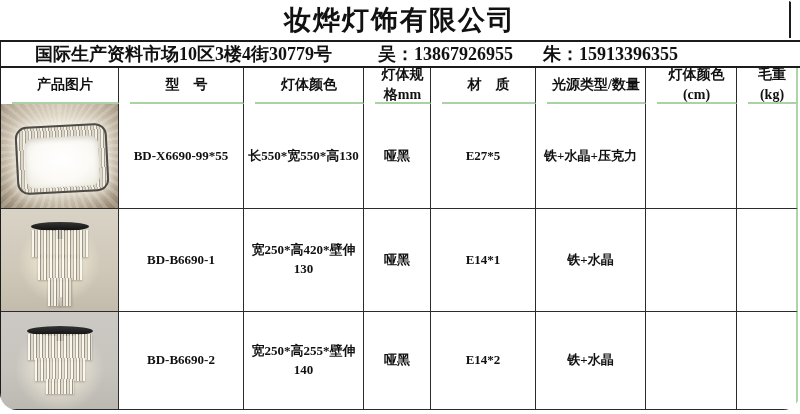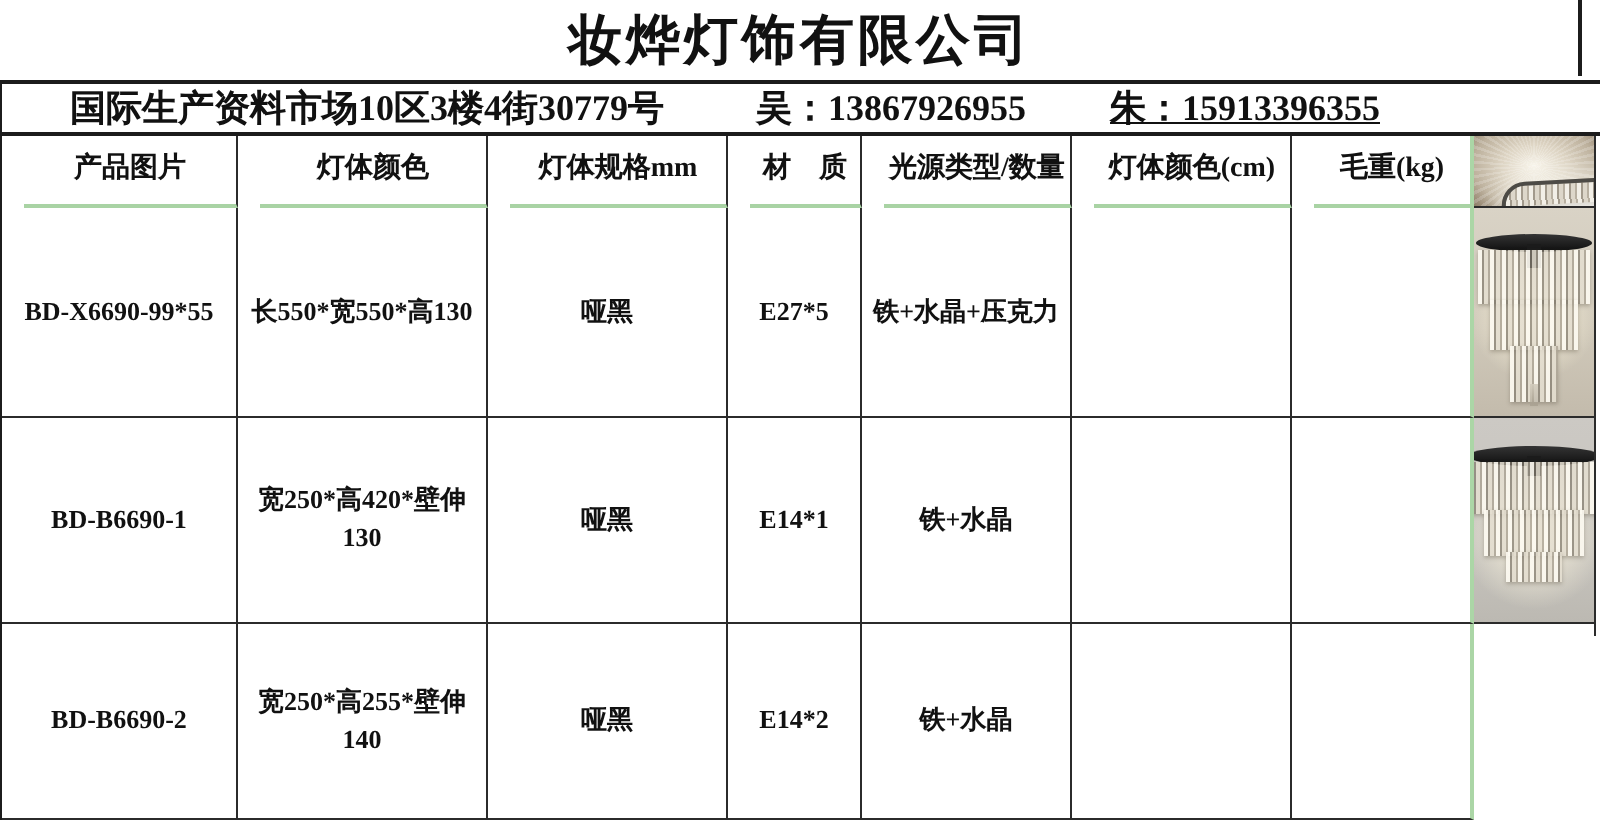--- a/index.html
+++ b/index.html
@@ -1,38 +1,38 @@
 <!DOCTYPE html>
 <html><head>
 <meta charset="utf-8">
 <style>
   html,body{margin:0;padding:0;background:#fff;}
   .page{
     position:relative;width:800px;height:410px;overflow:hidden;background:#fff;
-    font-family:"Liberation Serif","DejaVu Serif",serif;color:#111;
+    font-family:"Liberation Serif","DejaVu Serif",serif;color:#111;border-radius:17px;
   }
   
   .title-bar{
     position:relative;height:40px;line-height:40px;text-align:center;
     font-size:27px;font-weight:bold;letter-spacing:2px;
     border-bottom:2px solid #1c1c1c;
   }
   .title-bar::after{
     content:"";position:absolute;left:789px;top:0;height:38px;
     border-right:2px solid #1c1c1c;
   }
   
   .info-bar{
     height:24px;display:flex;align-items:flex-start;
     font-size:18px;font-weight:bold;
     border-bottom:2px solid #1c1c1c;border-left:1px solid #1c1c1c;
   }
   .info-bar .addr{margin-left:34px;}
   .info-bar .c1{margin-left:46px;font-family:Liberation Serif, serif;}
-  .info-bar .c2{margin-left:42px;text-decoration:underline;}
+  .info-bar .c2{margin-left:30px;}
   
   .grid{
     display:grid;width:797px;
     grid-template-columns:118px 125px 120px 67px 105px 110px 91px 61px;
     grid-template-rows:36px 105px 103px 98px 6px;
     border-left:1px solid #1c1c1c;
   }
   .cell{
     border-right:1.5px solid #2b2b2b;border-bottom:1.5px solid #2b2b2b;
     display:flex;align-items:center;justify-content:center;text-align:center;
@@ -104,20 +104,21 @@
 
   <div class="info-bar">
     <span class="addr">国际生产资料市场10区3楼4街30779号</span>
     <span class="c1">吴：13867926955</span>
     <span class="c2">朱：15913396355</span>
   </div>
 
   <div class="grid">
 
     <div class="cell h">产品图片</div>
+    <div class="cell h">型　号</div>
     <div class="cell h">灯体颜色</div>
     <div class="cell h">灯体规格mm</div>
     <div class="cell h">材　质</div>
     <div class="cell h">光源类型/数量</div>
     <div class="cell h">灯体颜色(cm)</div>
     <div class="cell h lastcol">毛重(kg)</div>
 
     <div style="display:contents">
       <div class="cell img bg1">
         <div class="clamp-frame">

